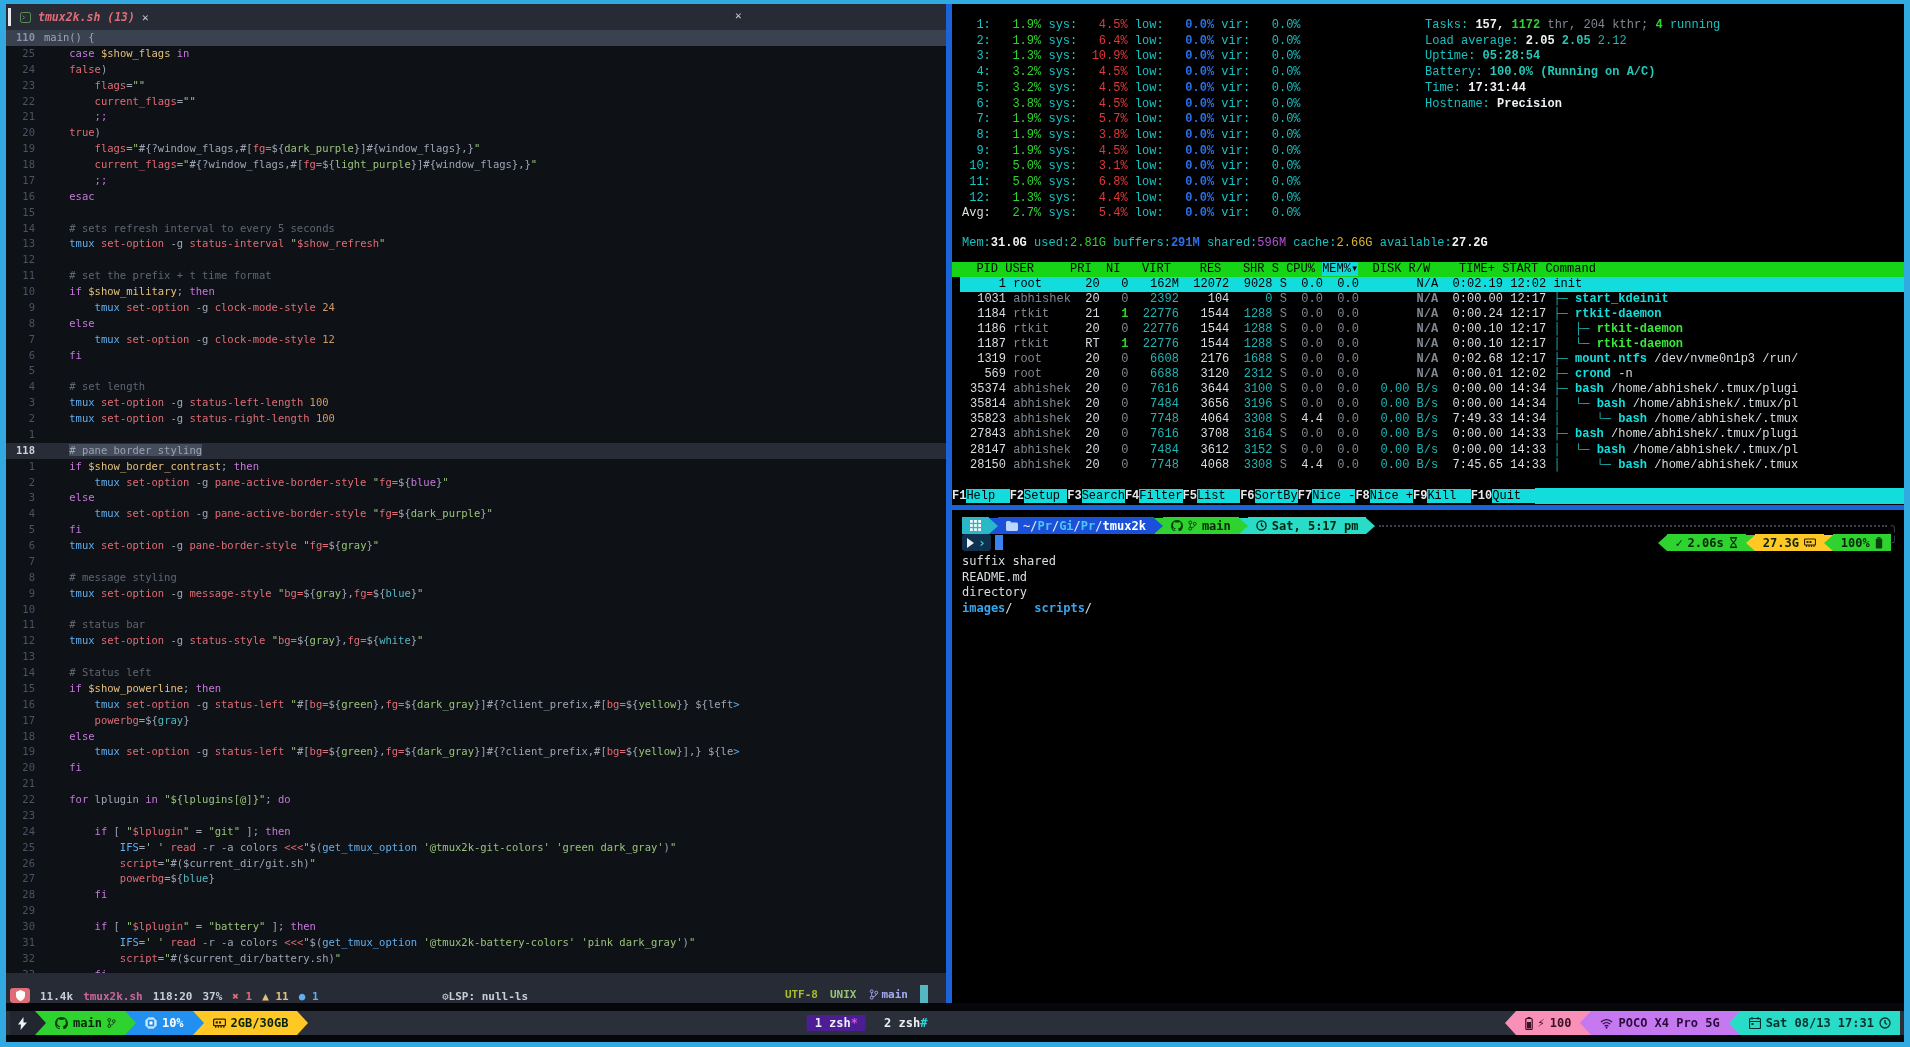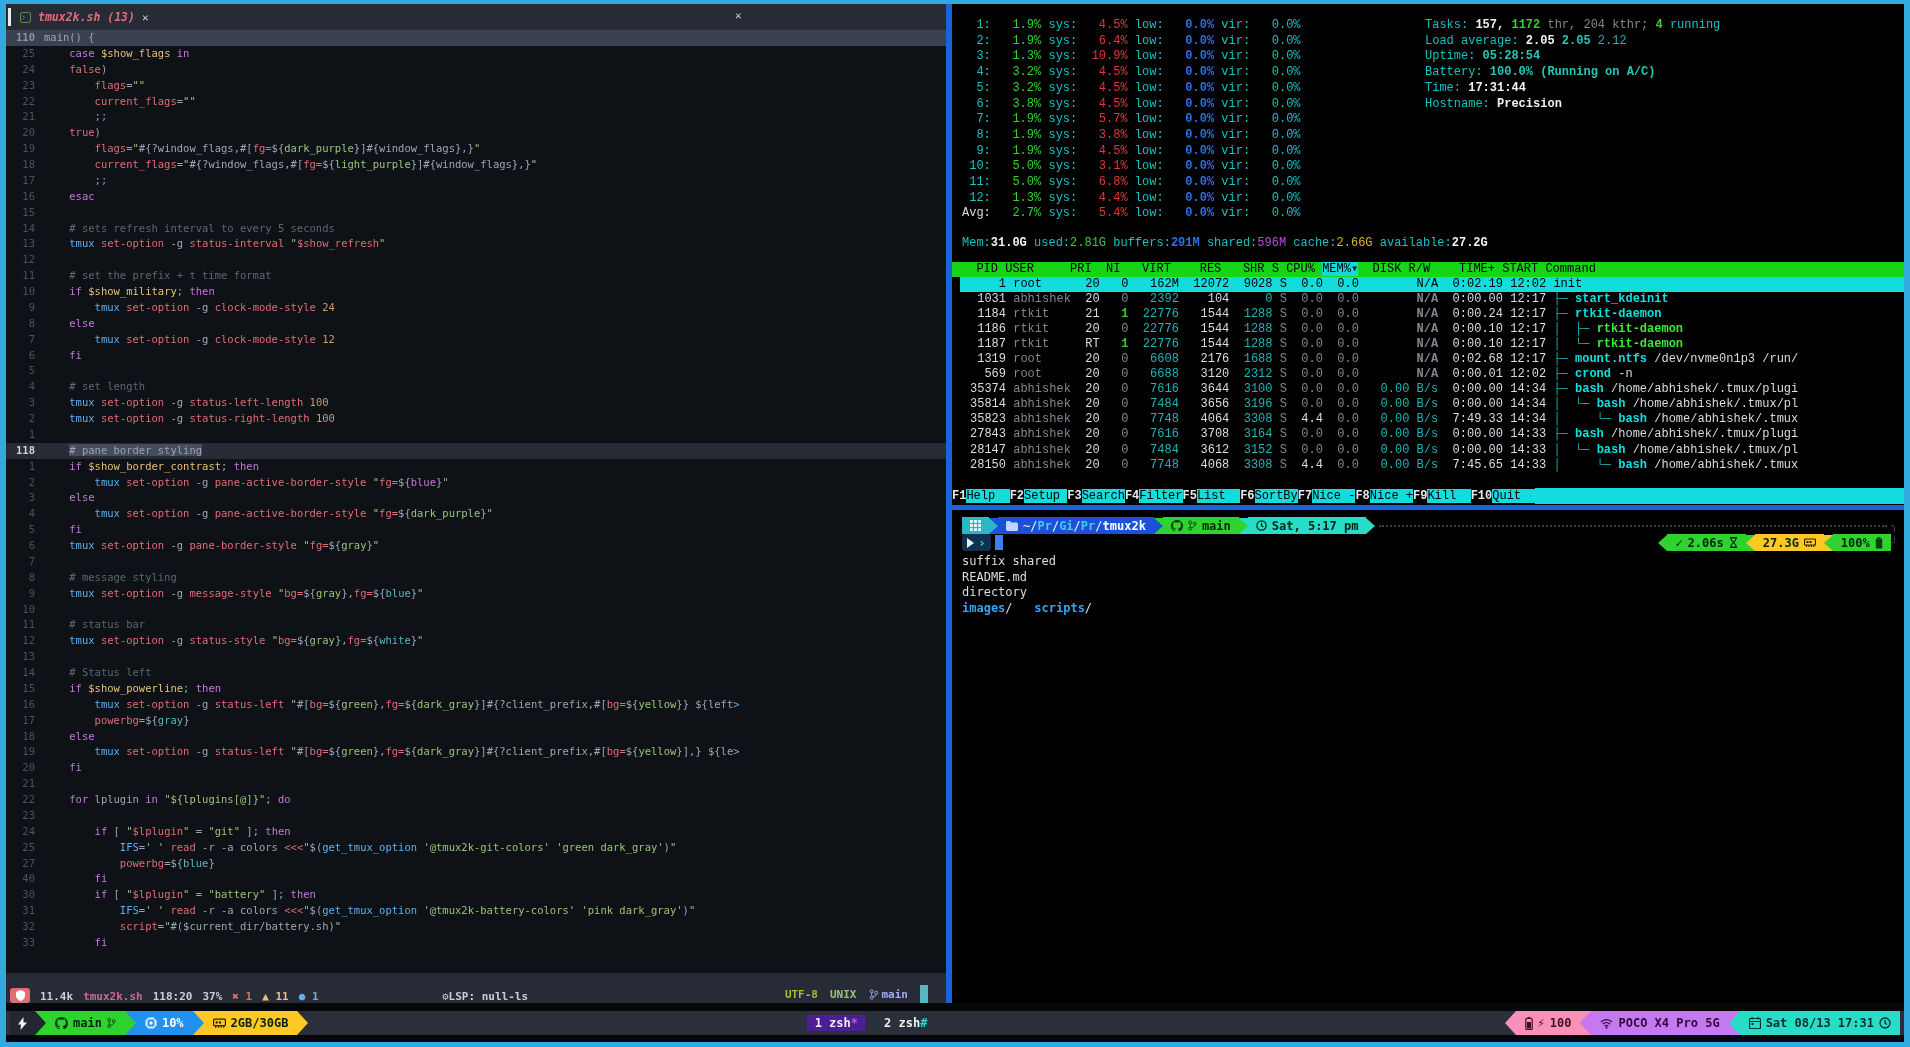--- a/index.html
+++ b/index.html
@@ -178,22 +178,24 @@
         <div class="ed-line"><span class="ed-num">16</span><span class="ed-code"><span class="e-w">        </span><span class="e-b">tmux</span><span class="e-w"> </span><span class="e-r">set-option</span><span class="e-w"> -g </span><span class="e-r">status-left</span><span class="e-w"> </span><span class="e-g">"</span><span class="e-w">#[</span><span class="e-r">bg=</span><span class="e-w">${</span><span class="e-g">green</span><span class="e-w">}</span><span class="e-w">,</span><span class="e-r">fg=</span><span class="e-w">${</span><span class="e-g">dark_gray</span><span class="e-w">}</span><span class="e-w">]#{?client_prefix,#[</span><span class="e-r">bg=</span><span class="e-w">${</span><span class="e-g">yellow</span><span class="e-w">}} ${left</span><span class="e-tr">&gt;</span></span></div>
         <div class="ed-line"><span class="ed-num">17</span><span class="ed-code"><span class="e-w">        </span><span class="e-r">powerbg</span><span class="e-w">=</span><span class="e-w">${</span><span class="e-t">gray</span><span class="e-w">}</span></span></div>
         <div class="ed-line"><span class="ed-num">18</span><span class="ed-code"><span class="e-w">    </span><span class="e-k">else</span></span></div>
         <div class="ed-line"><span class="ed-num">19</span><span class="ed-code"><span class="e-w">        </span><span class="e-b">tmux</span><span class="e-w"> </span><span class="e-r">set-option</span><span class="e-w"> -g </span><span class="e-r">status-left</span><span class="e-w"> </span><span class="e-g">"</span><span class="e-w">#[</span><span class="e-r">bg=</span><span class="e-w">${</span><span class="e-g">green</span><span class="e-w">}</span><span class="e-w">,</span><span class="e-r">fg=</span><span class="e-w">${</span><span class="e-g">dark_gray</span><span class="e-w">}</span><span class="e-w">]#{?client_prefix,#[</span><span class="e-r">bg=</span><span class="e-w">${</span><span class="e-g">yellow</span><span class="e-w">}],} ${le</span><span class="e-tr">&gt;</span></span></div>
         <div class="ed-line"><span class="ed-num">20</span><span class="ed-code"><span class="e-w">    </span><span class="e-k">fi</span></span></div>
         <div class="ed-line"><span class="ed-num">21</span><span class="ed-code"></span></div>
         <div class="ed-line"><span class="ed-num">22</span><span class="ed-code"><span class="e-w">    </span><span class="e-k">for</span><span class="e-w"> lplugin </span><span class="e-k">in</span><span class="e-w"> </span><span class="e-g">"${lplugins[@]}"</span><span class="e-w">; </span><span class="e-k">do</span></span></div>
         <div class="ed-line"><span class="ed-num">23</span><span class="ed-code"></span></div>
         <div class="ed-line"><span class="ed-num">24</span><span class="ed-code"><span class="e-w">        </span><span class="e-k">if</span><span class="e-w"> [ </span><span class="e-g">"</span><span class="e-r">$lplugin</span><span class="e-g">"</span><span class="e-w"> = </span><span class="e-g">"git"</span><span class="e-w"> ]; </span><span class="e-k">then</span></span></div>
         <div class="ed-line"><span class="ed-num">25</span><span class="ed-code"><span class="e-w">            </span><span class="e-b">IFS</span><span class="e-w">=</span><span class="e-g">' '</span><span class="e-w"> </span><span class="e-r">read</span><span class="e-w"> -r -a colors </span><span class="e-r">&lt;&lt;&lt;</span><span class="e-g">"</span><span class="e-w">$(</span><span class="e-b">get_tmux_option</span><span class="e-w"> </span><span class="e-g">'@tmux2k-git-colors'</span><span class="e-w"> </span><span class="e-g">'green dark_gray'</span><span class="e-w">)</span><span class="e-g">"</span></span></div>
+        <div class="ed-line"><span class="ed-num">26</span><span class="ed-code"><span class="e-w">            </span><span class="e-r">script</span><span class="e-w">=</span><span class="e-g">"</span><span class="e-w">#($current_dir/git.sh)</span><span class="e-g">"</span></span></div>
         <div class="ed-line"><span class="ed-num">27</span><span class="ed-code"><span class="e-w">            </span><span class="e-r">powerbg</span><span class="e-w">=</span><span class="e-w">${</span><span class="e-t">blue</span><span class="e-w">}</span></span></div>
-        <div class="ed-line"><span class="ed-num">40</span><span class="ed-code"><span class="e-w">        </span><span class="e-k">fi</span></span></div>
+        <div class="ed-line"><span class="ed-num">28</span><span class="ed-code"><span class="e-w">        </span><span class="e-k">fi</span></span></div>
+        <div class="ed-line"><span class="ed-num">29</span><span class="ed-code"></span></div>
         <div class="ed-line"><span class="ed-num">30</span><span class="ed-code"><span class="e-w">        </span><span class="e-k">if</span><span class="e-w"> [ </span><span class="e-g">"</span><span class="e-r">$lplugin</span><span class="e-g">"</span><span class="e-w"> = </span><span class="e-g">"battery"</span><span class="e-w"> ]; </span><span class="e-k">then</span></span></div>
         <div class="ed-line"><span class="ed-num">31</span><span class="ed-code"><span class="e-w">            </span><span class="e-b">IFS</span><span class="e-w">=</span><span class="e-g">' '</span><span class="e-w"> </span><span class="e-r">read</span><span class="e-w"> -r -a colors </span><span class="e-r">&lt;&lt;&lt;</span><span class="e-g">"</span><span class="e-w">$(</span><span class="e-b">get_tmux_option</span><span class="e-w"> </span><span class="e-g">'@tmux2k-battery-colors'</span><span class="e-w"> </span><span class="e-g">'pink dark_gray'</span><span class="e-w">)</span><span class="e-g">"</span></span></div>
         <div class="ed-line"><span class="ed-num">32</span><span class="ed-code"><span class="e-w">            </span><span class="e-r">script</span><span class="e-w">=</span><span class="e-g">"</span><span class="e-w">#($current_dir/battery.sh)</span><span class="e-g">"</span></span></div>
         <div class="ed-line"><span class="ed-num">33</span><span class="ed-code"><span class="e-w">        </span><span class="e-k">fi</span></span></div>
       </div>
     <div id="statusline">
       <span id="sl-shield">
         <svg width="9" height="11" viewBox="0 0 10 12">
             <path d="M5 0L10 2v4c0 3-2.2 5.2-5 6C2.2 11.2 0 9 0 6V2z" fill="#fff"></path>
           </svg>

